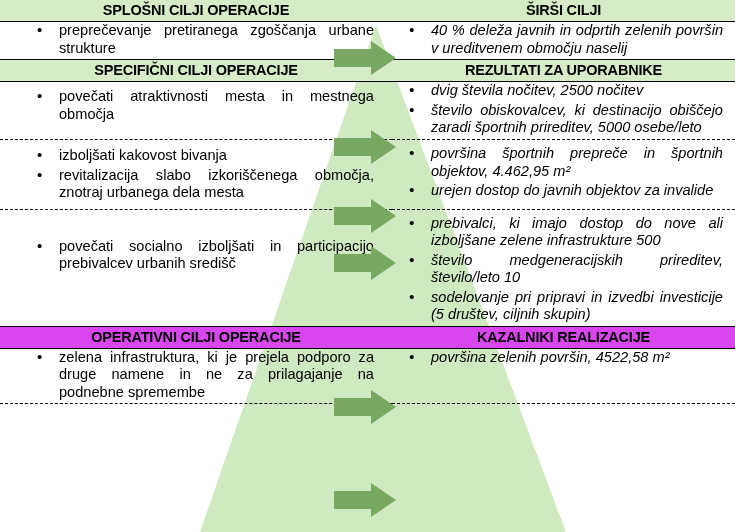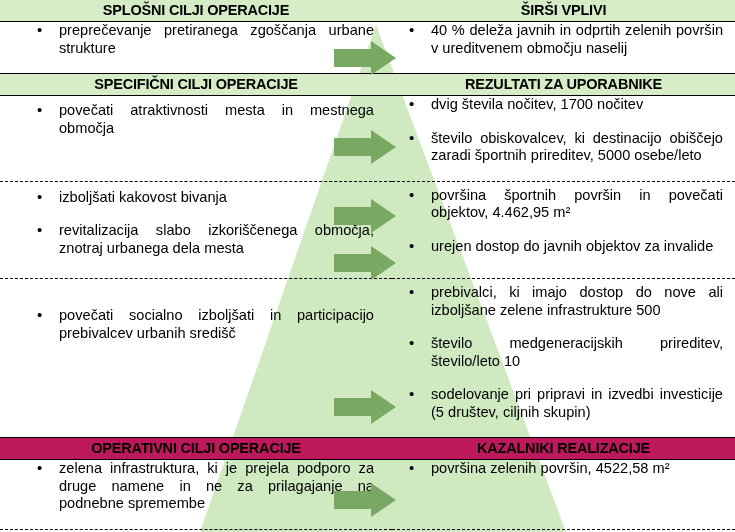--- a/index.html
+++ b/index.html
@@ -43,35 +43,35 @@
     font-size:14.5px;
     line-height:21px;
     letter-spacing:-0.2px;
     white-space:nowrap;
     overflow:hidden;
   }
 
   
   .row-cell{padding:4px 12px 5px 12px;}
   .row-cell.left{padding-left:34px;padding-right:18px;}
-  .row-cell.right{padding-left:14px;padding-right:12px;}
+  .row-cell.right{padding-left:14px;padding-right:12px;font-style:italic;}
   .dashed-bottom{border-bottom:1.7px dashed #000;}
   .solid-bottom{border-bottom:1.6px solid #000;}
 
   ul.bl{
     margin:0;padding:0;list-style:none;
   }
   ul.bl li{
     position:relative;
     padding-left:25px;
     font-size:14.6px;
     line-height:17.5px;
     text-align:justify;
     text-justify:inter-word;
-    margin-bottom:16px;
+    margin-bottom:2px;
   }
   ul.bl li::before{
     content:"\2022";
     position:absolute;left:3px;top:-1px;
     font-size:15px;
     line-height:17.5px;
   }
   
 
   .spacer-top{height:6px;}
@@ -91,21 +91,21 @@
 
   <table class="table">
     <colgroup>
         <col class="col-l">
         <col class="col-r">
       </colgroup>
 
     <tbody>
         <tr class="band first" style="background: rgb(213, 236, 198);">
       <td class="band-cell">SPLOŠNI CILJI OPERACIJE</td>
-      <td class="band-cell">ŠIRŠI VPLIVI</td>
+      <td class="band-cell">ŠIRŠI CILJI</td>
     </tr>
 
     <tr>
       <td class="row-cell left">
         <ul class="bl">
           <li>prepreče​vanje pretiranega zgoščanja urbane strukture</li>
         </ul>
       </td>
       <td class="row-cell right">
         <ul class="bl">
@@ -122,40 +122,40 @@
     <tr>
       <td class="row-cell left dashed-bottom">
         <div class="spacer-top"></div>
         <ul class="bl">
           <li>povečati atraktivnosti mesta in mestnega območja</li>
         </ul>
         <div class="spacer-bot" style="height:14px"></div>
       </td>
       <td class="row-cell right dashed-bottom">
         <ul class="bl">
-          <li>dvig števila  nočitev, 1700 nočitev</li>
+          <li>dvig števila  nočitev, 2500 nočitev</li>
           <li>število obiskovalcev, ki destinacijo obiščejo zaradi športnih prireditev, 5000 osebe/leto</li>
         </ul>
       </td>
     </tr>
 
 
     <tr>
       <td class="row-cell left dashed-bottom">
         <div class="spacer-top" style="height:7px"></div>
         <ul class="bl">
           <li>izboljšati kakovost  bivanja</li>
           <li>revitalizacija slabo izkoriščenega območja, znotraj urbanega dela mesta</li>
         </ul>
         <div class="spacer-bot" style="height:5px"></div>
       </td>
       <td class="row-cell right dashed-bottom">
         <div class="spacer-top" style="height:5px"></div>
         <ul class="bl">
-          <li>površina športnih površin in povečati objektov, 4.462,95 m²</li>
+          <li>površina športnih prepreče in športnih objektov, 4.462,95 m²</li>
           <li>urejen dostop do  javnih objektov za invalide</li>
         </ul>
       </td>
     </tr>
 
     <tr>
       <td class="row-cell left solid-bottom">
         <div class="spacer-top" style="height:28px"></div>
         <ul class="bl">
           <li>povečati socialno izboljšati in participacijo prebivalcev urbanih središč</li>
@@ -165,21 +165,21 @@
       <td class="row-cell right solid-bottom">
         <div class="spacer-top" style="height:5px"></div>
         <ul class="bl">
           <li>prebivalci, ki imajo dostop do nove ali izboljšane zelene infrastrukture 500</li>
           <li>število  medgeneracijskih prireditev, število/leto       10</li>
           <li>sodelovanje pri pripravi in izvedbi investicije (5 društev, ciljnih skupin)</li>
         </ul>
       </td>
     </tr>
 
-    <tr class="band" style="background: #be185d;">
+    <tr class="band" style="background: #d946ef;">
       <td class="band-cell">OPERATIVNI CILJI OPERACIJE</td>
       <td class="band-cell">KAZALNIKI REALIZACIJE</td>
     </tr>
 
     <tr>
       <td class="row-cell left dashed-bottom">
         <ul class="bl">
           <li>zelena infrastruktura, ki je prejela podporo za druge namene in ne za prilagajanje na podnebne spremembe</li>
         </ul>
       </td>

